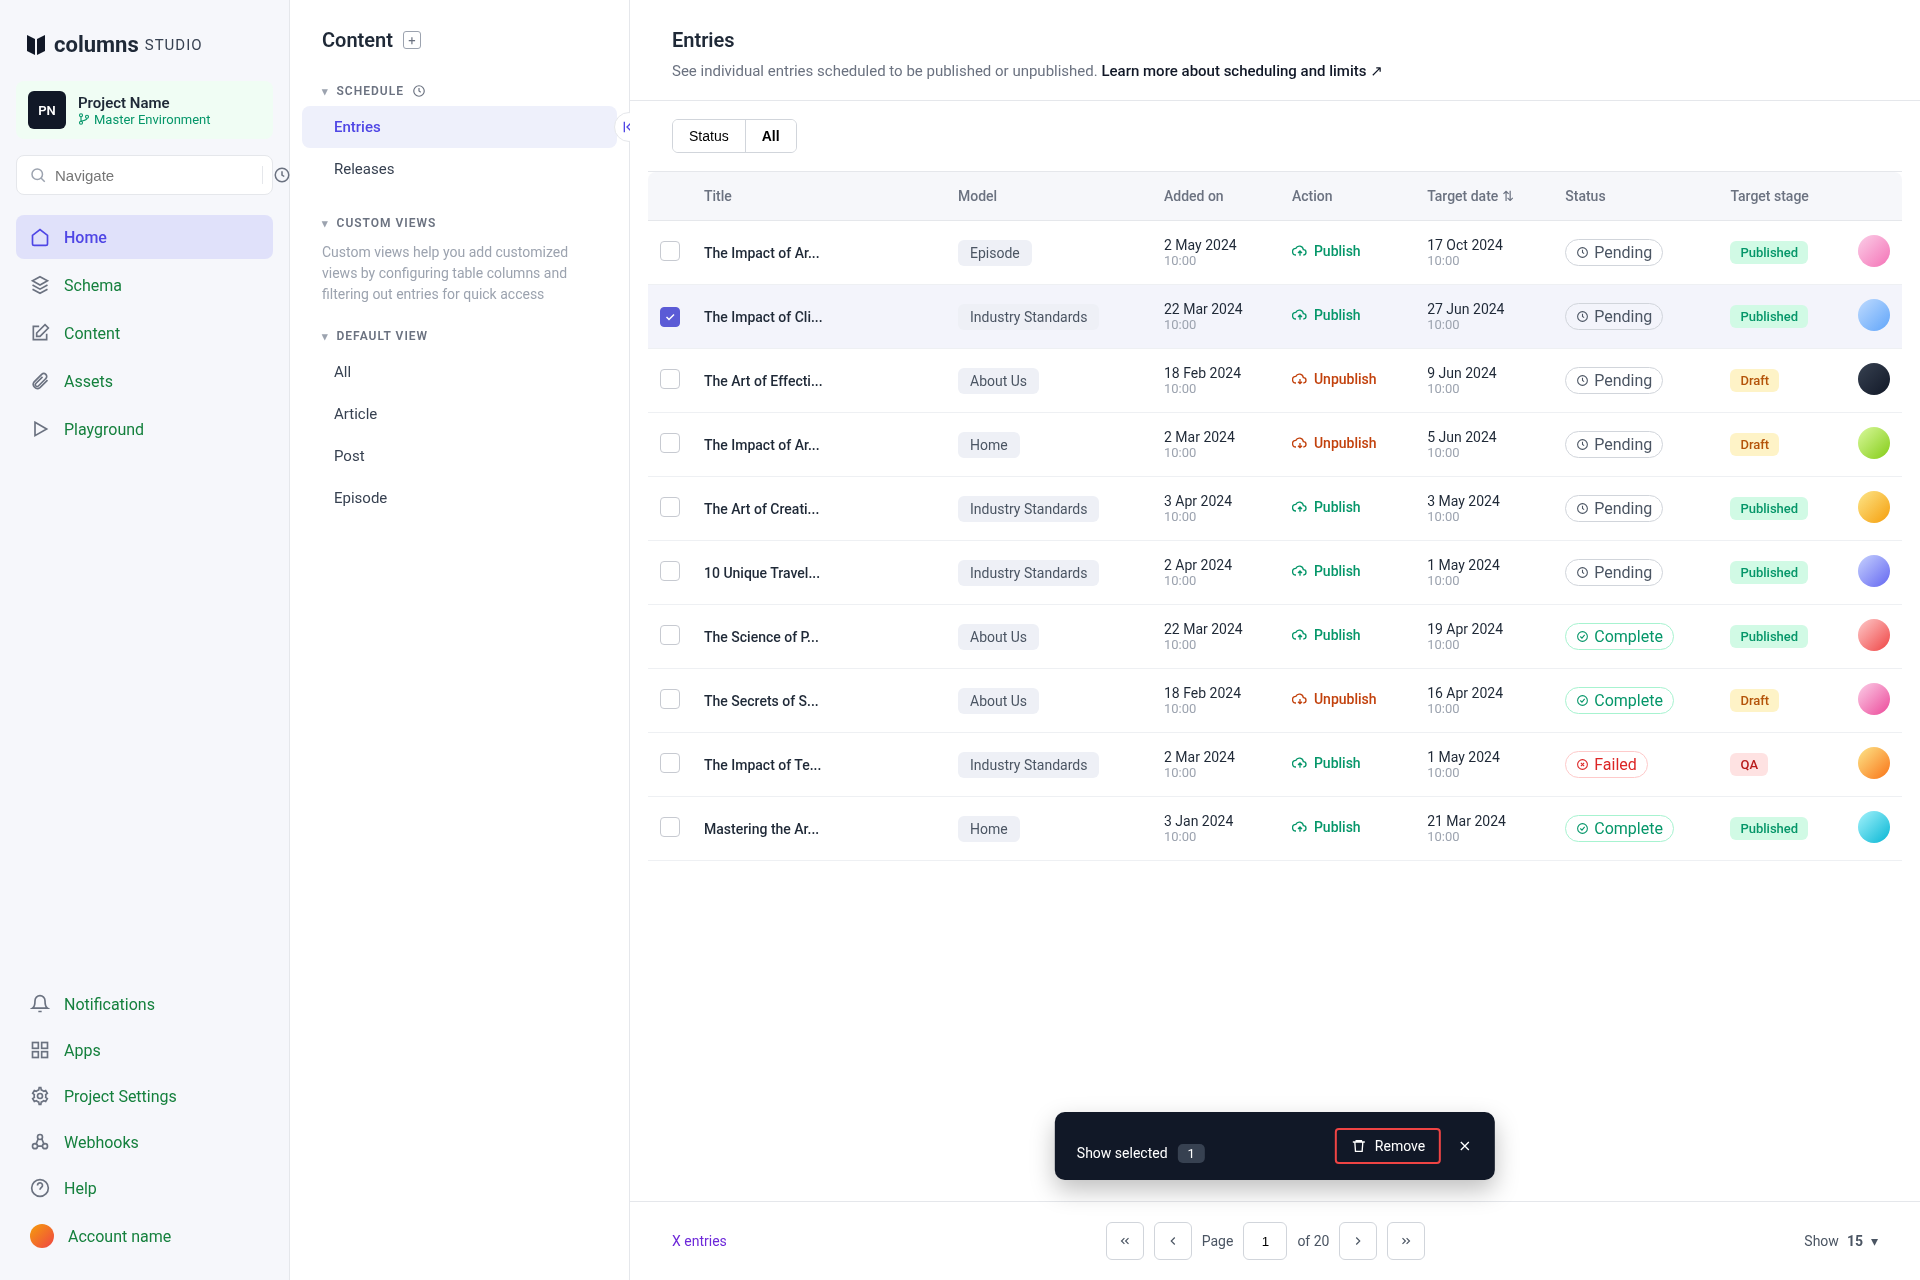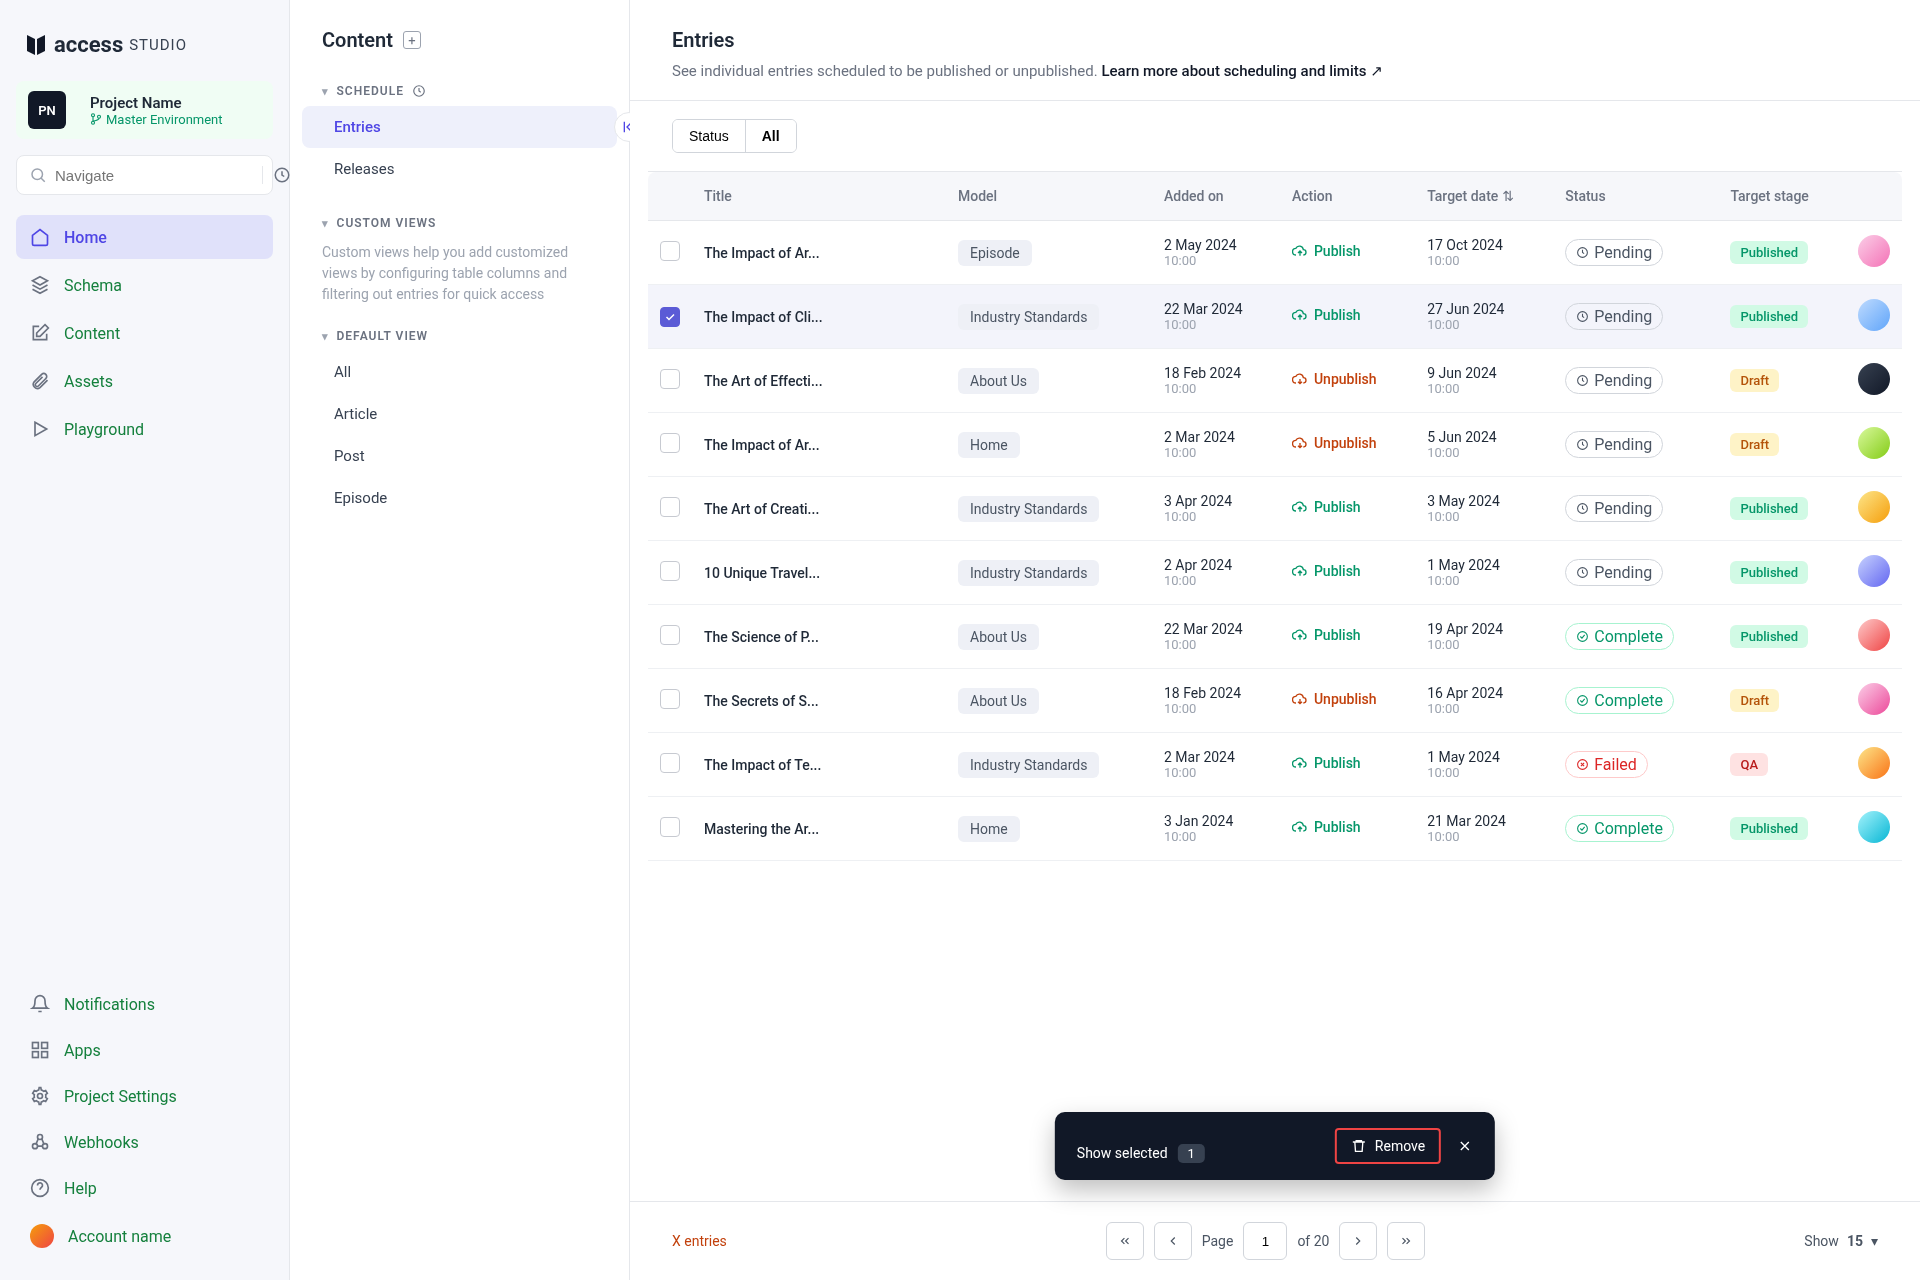--- a/index.html
+++ b/index.html
@@ -4,21 +4,21 @@
 <style>
 * { box-sizing: border-box; margin: 0; padding: 0; }
 body { font-family: -apple-system, BlinkMacSystemFont, "Segoe UI", Roboto, sans-serif; font-size: 14px; color: #1f2937; background: #f8f9fb; width: 1920px; height: 1280px; overflow: hidden; }
 .app { display: flex; height: 100%; }
 
 
 .sidebar { width: 290px; background: #f6f7fb; border-right: 1px solid #e5e7eb; display: flex; flex-direction: column; padding: 20px 16px; }
 .logo { display: flex; align-items: center; gap: 6px; font-weight: 700; font-size: 22px; margin: 12px 8px 24px 8px; }
 .logo-mark { font-size: 24px; }
 .logo-studio { font-weight: 400; letter-spacing: 1px; font-size: 15px; color: #374151; }
-.project-card { background: #f0fdf4; border-radius: 8px; padding: 10px 12px; display: flex; align-items: center; gap: 24px; margin-bottom: 16px; }
+.project-card { background: #f0fdf4; border-radius: 8px; padding: 10px 12px; display: flex; align-items: center; gap: 12px; margin-bottom: 16px; }
 .project-avatar { width: 38px; height: 38px; background: #111827; color: #fff; display: flex; align-items: center; justify-content: center; border-radius: 6px; font-weight: 600; font-size: 13px; }
 .project-info .pname { font-weight: 600; font-size: 15px; }
 .project-info .penv { color: #059669; font-size: 13px; display: flex; align-items: center; gap: 4px; }
 .search-box { display: flex; align-items: center; gap: 8px; border: 1px solid #e5e7eb; background: #fff; border-radius: 8px; padding: 10px 12px; margin-bottom: 20px; }
 .search-box input { border: none; flex: 1; font-size: 15px; background: transparent; outline: none; }
 .search-clock { border-left: 1px solid #e5e7eb; padding-left: 10px; color: #6b7280; }
 .nav-group { display: flex; flex-direction: column; gap: 4px; }
 .nav-item { display: flex; align-items: center; gap: 14px; padding: 12px 14px; border-radius: 8px; font-size: 16px; color: #15803d; cursor: pointer; }
 .nav-item.active { background: #e0e1fa; color: #4f46e5; font-weight: 500; }
 .nav-item .icon { width: 20px; height: 20px; display: flex; align-items: center; justify-content: center; }
@@ -79,41 +79,41 @@
 
 
 .selection-bar { position: absolute; bottom: 100px; left: 50%; transform: translateX(-50%); background: #111827; color: #fff; border-radius: 10px; display: flex; align-items: center; padding: 16px 22px; gap: 130px; box-shadow: 0 10px 25px rgba(0,0,0,.25); }
 .selection-bar .left { display: flex; align-items: center; gap: 10px; margin-top: 14px; }
 .selection-bar .count { background: #374151; border-radius: 5px; padding: 2px 10px; font-size: 13px; }
 .selection-bar .right { display: flex; align-items: center; gap: 16px; }
 .remove-btn { display: flex; align-items: center; gap: 8px; border: 2.5px solid #ef4444; padding: 8px 14px; border-radius: 4px; cursor: pointer; }
 
 
 .footer { border-top: 1px solid #e5e7eb; padding: 20px 42px; display: flex; align-items: center; justify-content: space-between; font-size: 14px; color: #4b5563; }
-.footer .entries-link { color: #c2410c; }
+.footer .entries-link { color: #6d28d9; }
 .pager { display: flex; align-items: center; gap: 10px; }
 .pager button { width: 38px; height: 38px; border: 1px solid #d1d5db; background: #fff; border-radius: 6px; display: flex; align-items: center; justify-content: center; cursor: pointer; color: #4b5563; }
 .pager input { width: 44px; height: 38px; border: 1px solid #d1d5db; border-radius: 6px; text-align: center; }
 .show-sel { display: flex; align-items: center; gap: 8px; }
 
 svg { display: block; }
 </style>
 </head>
 <body>
 
 <div class="app">
 
   <aside class="sidebar">
     <div class="logo">
       <span class="logo-mark">
         <svg width="24" height="24" viewBox="0 0 24 24">
             <path d="M3 2 L11 6 L11 22 L3 18 Z M13 6 L21 2 L21 18 L13 22 Z" fill="#111827"></path>
           </svg>
       </span>
-      <span>access</span>
+      <span>columns</span>
       <span class="logo-studio">STUDIO</span>
     </div>
 
     <div class="project-card">
       <div class="project-avatar">PN</div>
       <div class="project-info">
         <div class="pname">Project Name</div>
         <div class="penv">
           <span>
               <svg width="12" height="12" viewBox="0 0 16 16" fill="none" stroke="#059669" stroke-width="1.5">

